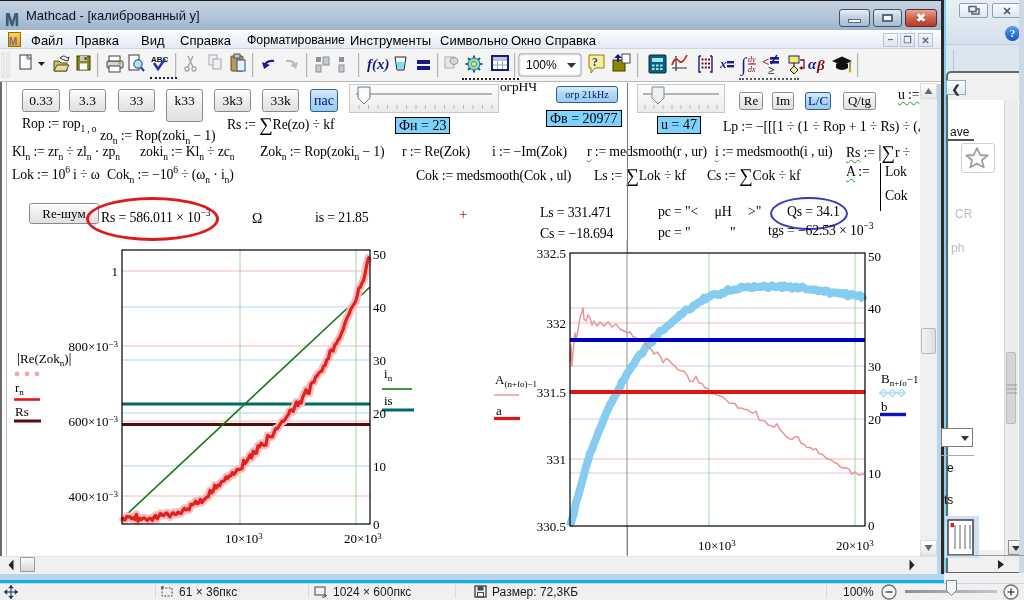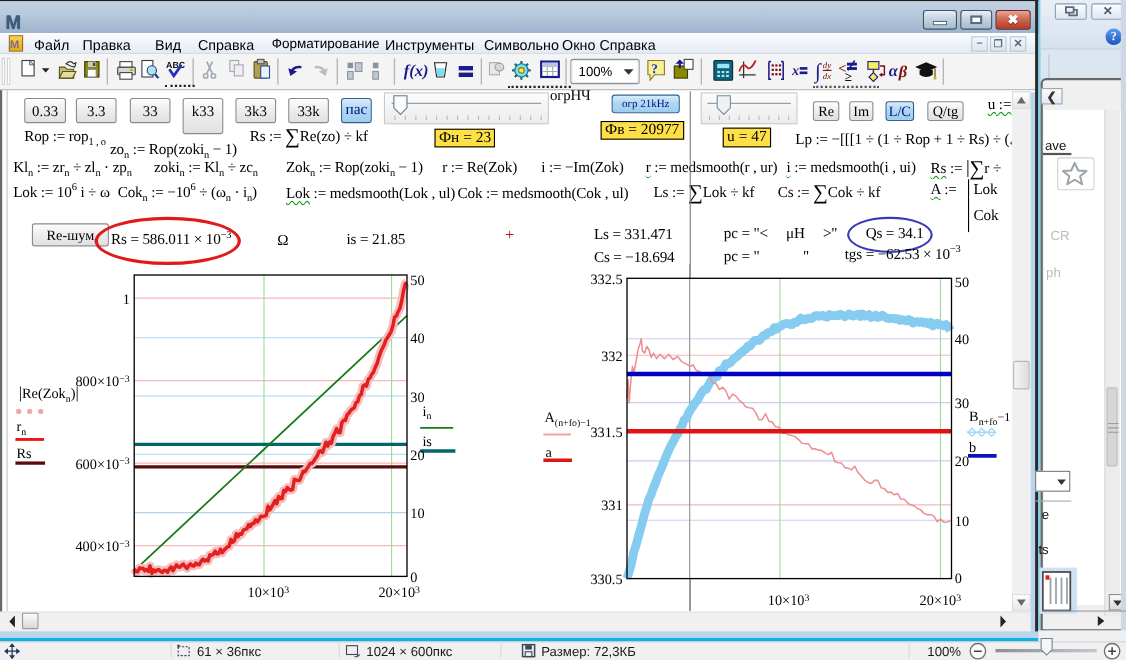--- a/index.html
+++ b/index.html
@@ -2,34 +2,35 @@
 <html><head><meta charset="utf-8"><style>
 *{margin:0;padding:0;box-sizing:border-box;}
 html,body{width:1024px;height:600px;overflow:hidden;background:#dde6f0;font-family:"Liberation Sans",sans-serif;}
 #scr{position:absolute;top:0;left:0;width:1024px;height:600px;overflow:hidden;}
 .abs{position:absolute;}
 .m{font-family:"Liberation Serif",serif;font-size:13.8px;letter-spacing:-0.15px;color:#000;white-space:nowrap;}
 .m sub{font-size:9.5px;vertical-align:-4px;line-height:0;}
 .m sup{font-size:9.5px;vertical-align:6px;line-height:0;}
 .sum{font-size:19px;vertical-align:-2px;}
 .wav{text-decoration:underline wavy #1c9c1c 1px;text-underline-offset:2px;}
-.box{border:1px solid #000;background:#fde047;padding:0 3px;font-family:"Liberation Serif",serif;font-size:14px;white-space:nowrap;}
+.box{border:1px solid #000;background:#7dd3fc;padding:0 3px;font-family:"Liberation Serif",serif;font-size:14px;white-space:nowrap;}
 .gbtn{position:absolute;border:1px solid #8a8a8a;border-radius:2.5px;background:linear-gradient(#fdfdfd,#eee 45%,#e0e0e0);font-family:"Liberation Serif",serif;font-size:13.5px;text-align:center;color:#000;box-shadow:0 1px 0 rgba(255,255,255,.6) inset;}
 .bbtn{position:absolute;border:1px solid #2c628b;border-radius:3px;background:linear-gradient(#d9ecfb,#b0d7f3 45%,#9ecdf0);font-family:"Liberation Serif",serif;font-size:14px;text-align:center;color:#00127a;}
 .mlbl{font-family:"Liberation Serif",serif;font-size:13px;color:#000;white-space:nowrap;}
 .mlbl sup{font-size:9px;vertical-align:4px;}
 .mlbl sub{font-size:9px;vertical-align:-3px;}
 .sep{position:absolute;width:1px;background:#d9d9d9;}
 </style></head><body>
 <div id="scr">
 
 <div class="abs" style="left:0;top:0;width:945px;height:583px;background:#fff;"></div>
 <div class="abs" style="left:0;top:0;width:945px;height:30px;background:linear-gradient(#c3d2e2,#b4c6da 50%,#9db4cd);border-top:1px solid #1b1b1b;"></div>
 
 <div class="abs" style="left:5px;top:10px;width:16px;height:17px;font:bold 17px 'Liberation Sans';color:#3d5d7e;text-shadow:0 1px 1px #233c55;">M</div>
+<div class="abs" style="left:26px;top:8px;font-size:13px;color:#10101f;">Mathcad - [калиброванный у]</div>
 
 <div class="abs" style="left:839px;top:9px;width:31px;height:18px;border:1px solid #45535f;border-radius:3px;background:linear-gradient(#e7eef5,#c3d3e2 45%,#a5bcd2);">
       <div class="abs" style="left:8px;top:9px;width:13px;height:4px;background:#fff;border:1px solid #5a6a78;"></div>
     </div>
 <div class="abs" style="left:873px;top:9px;width:29px;height:18px;border:1px solid #45535f;border-radius:3px;background:linear-gradient(#e7eef5,#c3d3e2 45%,#a5bcd2);">
       <div class="abs" style="left:8px;top:4px;width:11px;height:8px;border:2px solid #5a6a78;background:#fff;"></div>
     </div>
 <div class="abs" style="left:905px;top:9px;width:32px;height:18px;border:1px solid #6c2420;border-radius:3px;background:linear-gradient(#e8a498,#cf6a55 45%,#b83a22);color:#fff;font:bold 12px 'Liberation Sans';text-align:center;line-height:17px;text-shadow:0 1px 1px #7d241a;">✖</div>
 
 <div class="abs" style="left:0;top:30px;width:941px;height:19px;background:linear-gradient(#fcfdfe,#e4eaf4);border-bottom:1px solid #d0d6e0;"></div>
@@ -285,21 +286,20 @@
 <div class="m abs" style="left:140px;top:144px;">zoki<sub>n</sub> := Kl<sub>n</sub> ÷ zc<sub>n</sub></div>
 <div class="m abs" style="left:260px;top:144px;">Zok<sub>n</sub> := Rop(zoki<sub>n</sub> − 1)</div>
 <div class="m abs" style="left:402px;top:144px;">r := Re(Zok)</div>
 <div class="m abs" style="left:492px;top:144px;">i := −Im(Zok)</div>
 <div class="m abs" style="left:587px;top:144px;"><span class="wav">r</span> := medsmooth(r , ur)</div>
 <div class="m abs" style="left:715px;top:144px;"><span class="wav">i</span> := medsmooth(i , ui)</div>
 <div class="m abs" style="left:846px;top:142px;"><span class="wav">Rs</span> := <span style="font-size:17px;">|</span><span class="sum">∑</span>r ÷</div>
 
 <div class="m abs" style="left:12px;top:167px;">Lok := 10<sup>6</sup> i ÷ ω</div>
 <div class="m abs" style="left:107px;top:167px;">Cok<sub>n</sub> := −10<sup>6</sup> ÷ (ω<sub>n</sub> · i<sub>n</sub>)</div>
-<div class="m abs" style="left:260px;top:168px;"><span class="wav">Lok</span> := medsmooth(Lok , ul)</div>
 <div class="m abs" style="left:416px;top:168px;">Cok := medsmooth(Cok , ul)</div>
 <div class="m abs" style="left:594px;top:165px;">Ls := <span class="sum">∑</span>Lok ÷ kf</div>
 <div class="m abs" style="left:707px;top:165px;">Cs := <span class="sum">∑</span>Cok ÷ kf</div>
 <div class="m abs" style="left:846px;top:164px;"><span class="wav">A</span> :=</div>
 <div class="abs" style="left:880px;top:163px;width:1.4px;height:48px;background:#000;"></div>
 <div class="m abs" style="left:885px;top:164px;">Lok</div>
 <div class="m abs" style="left:885px;top:188px;">Cok</div>
 
 <div class="gbtn" style="left:29px;top:203px;width:70px;height:21px;line-height:19px;font-size:13px;">Re-шум</div>
 <div class="abs" style="left:86px;top:197px;width:133px;height:44px;border:3.5px solid #e01a1a;border-radius:50%;"></div>

